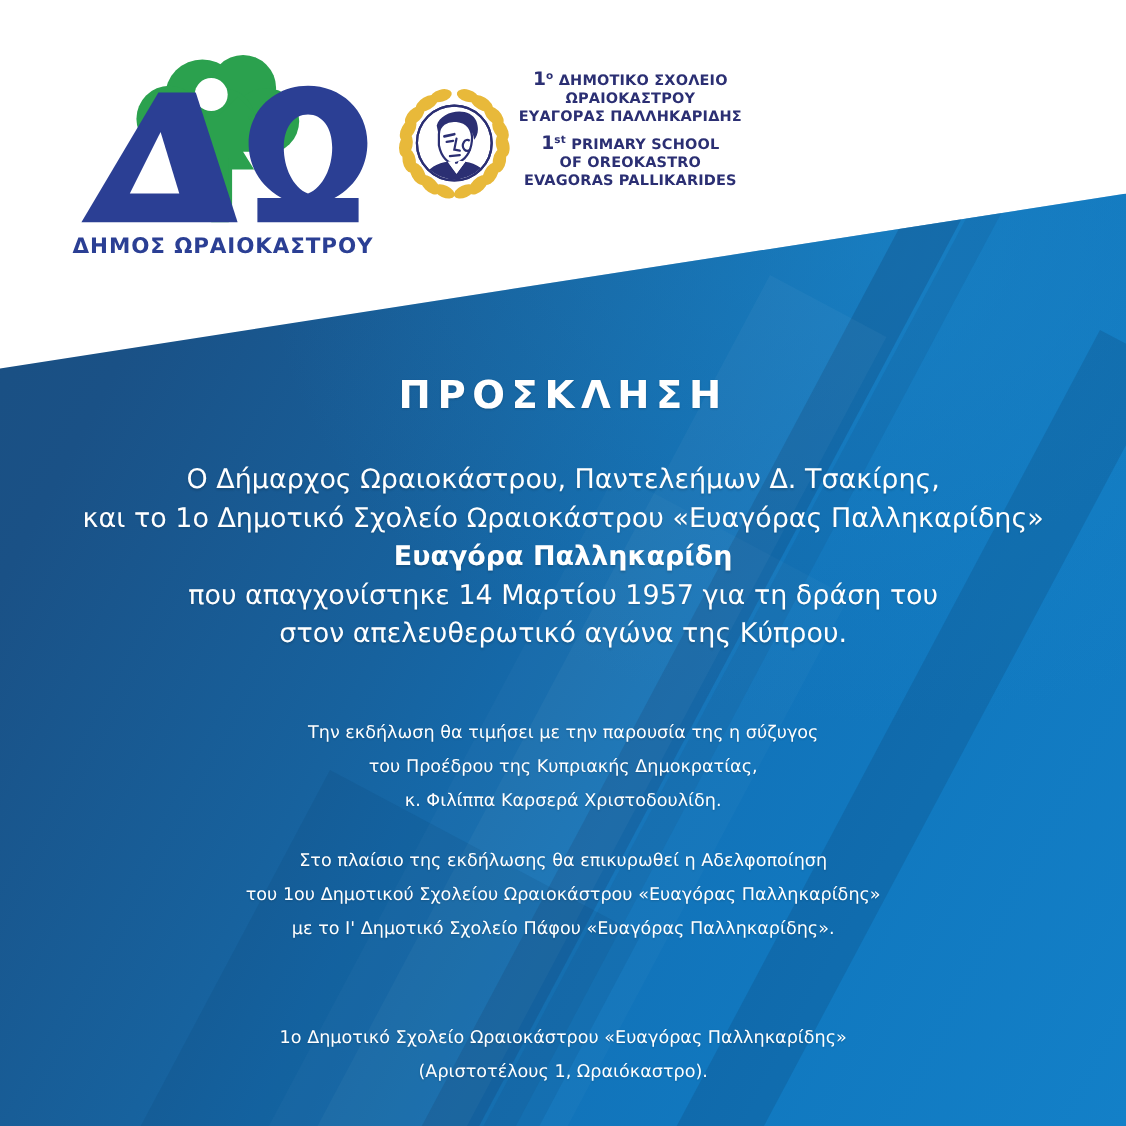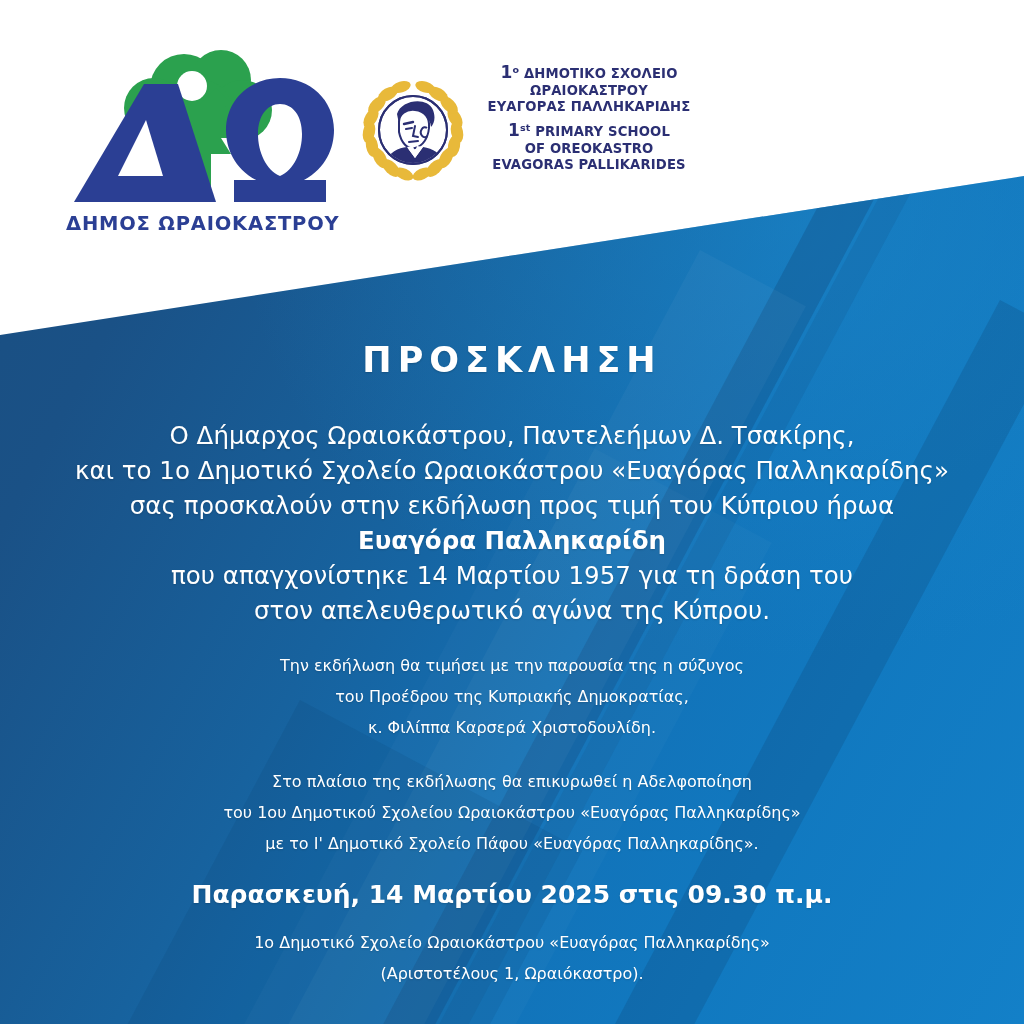--- a/index.html
+++ b/index.html
@@ -41,21 +41,21 @@
   .muni-mark{position:relative;width:270px;height:165px;}
   .muni-title{
     position:absolute;left:0;top:164px;width:270px;
     color:#2b3f94;font-weight:700;font-size:19.5px;letter-spacing:.8px;
     white-space:nowrap;
   }
 
   
   .school-logo{position:absolute;left:357px;top:62px;width:320px;height:140px;}
   .school-crest{position:absolute;left:0;top:12px;width:112px;height:112px;}
-  .school-text{position:absolute;left:112px;top:0;width:208px;text-align:center;color:#2b2f73;margin-left:16px;}
+  .school-text{position:absolute;left:112px;top:0;width:208px;text-align:center;color:#2b2f73;}
   .school-text .ln{font-weight:700;line-height:1.22;white-space:nowrap;}
   .l-gr{font-size:13.2px;letter-spacing:.15px;}
   .l-en{font-size:13.2px;letter-spacing:.15px;}
   .big-one{font-size:17px;font-weight:700;}
   .sup{font-size:9.5px;vertical-align:super;font-weight:700;}
   .gap{height:5px;}
 
   
   .content{position:absolute;left:0;top:0;width:1024px;height:1024px;color:#ffffff;text-align:center;margin-top:22px;}
   .invite-title{
@@ -192,41 +192,37 @@
     </div>
   </div>
 
   <div class="content">
 
     <div class="invite-title">ΠΡΟΣΚΛΗΣΗ</div>
 
     <div class="block b1">
       <div class="line">Ο Δήμαρχος Ωραιοκάστρου, Παντελεήμων Δ. Τσακίρης,</div>
       <div class="line">και το 1ο Δημοτικό Σχολείο Ωραιοκάστρου «Ευαγόρας Παλληκαρίδης»</div>
-      <div class="line">σας προσκαλούν στην εκδήλωση προς τιμή του Κύπριου ήρωα</div>
       <div class="line bold">Ευαγόρα Παλληκαρίδη</div>
       <div class="line">που απαγχονίστηκε 14 Μαρτίου 1957 για τη  δράση του</div>
       <div class="line">στον απελευθερωτικό αγώνα της Κύπρου.</div>
     </div>
 
     <div class="block b2">
       <div class="line small">Την εκδήλωση θα τιμήσει με την παρουσία της η σύζυγος</div>
       <div class="line small">του Προέδρου της Κυπριακής Δημοκρατίας,</div>
       <div class="line small">κ. Φιλίππα Καρσερά Χριστοδουλίδη.</div>
     </div>
 
     <div class="block b3">
       <div class="line small">Στο πλαίσιο της εκδήλωσης θα επικυρωθεί η Αδελφοποίηση</div>
       <div class="line small">του 1ου Δημοτικού Σχολείου Ωραιοκάστρου «Ευαγόρας Παλληκαρίδης»</div>
       <div class="line small">με το Ι' Δημοτικό Σχολείο Πάφου «Ευαγόρας Παλληκαρίδης».</div>
     </div>
 
-    <div class="block b4">
-      <div class="line date">Παρασκευή, 14 Μαρτίου 2025 στις 09.30 π.μ.</div>
-    </div>
 
     <div class="block b5">
       <div class="line small">1ο Δημοτικό Σχολείο Ωραιοκάστρου «Ευαγόρας Παλληκαρίδης»</div>
       <div class="line small">(Αριστοτέλους 1, Ωραιόκαστρο).</div>
     </div>
 
   </div>
 </div>
 
 </body></html>

